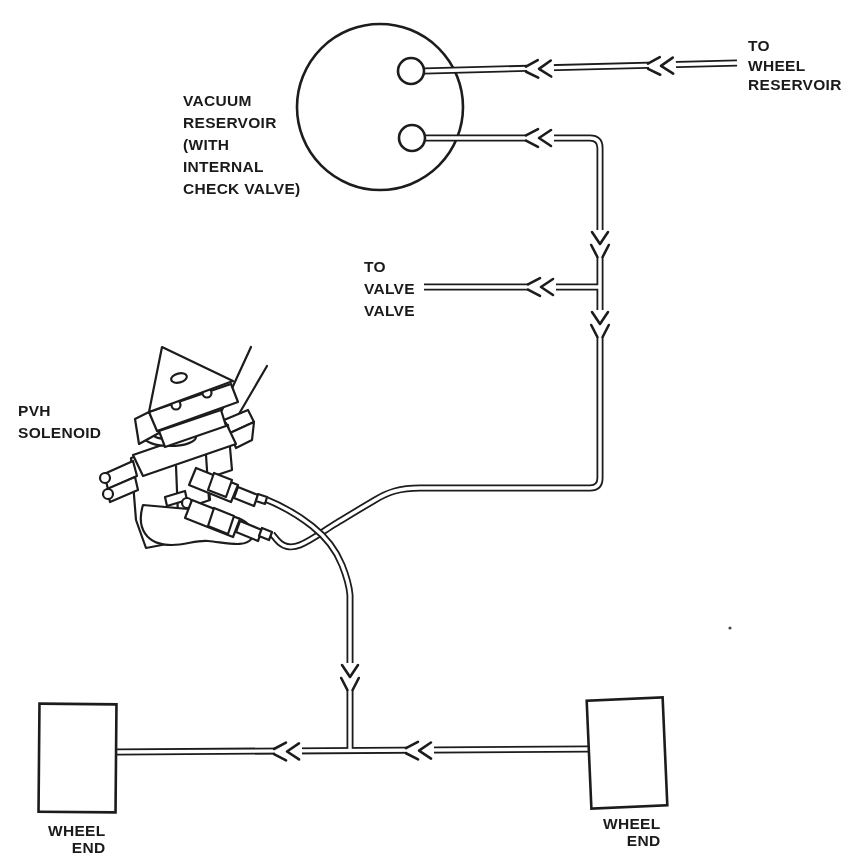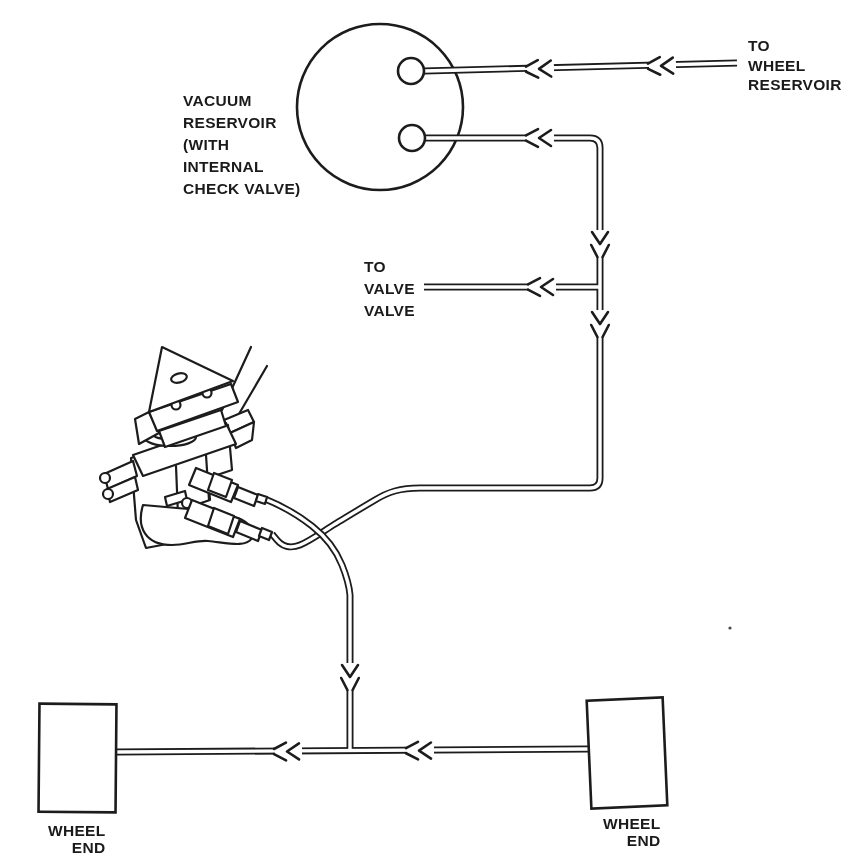--- a/index.html
+++ b/index.html
@@ -157,20 +157,24 @@
     <div>INTERNAL</div>
     <div>CHECK VALVE)</div>
   </div>
 
   <div class="label" style="left:364px; top:256px; line-height:22px">
     <div>TO</div>
     <div>VALVE</div>
     <div>VALVE</div>
   </div>
 
+  <div class="label" style="left:18px; top:400px; line-height:22px">
+    <div>PVH</div>
+    <div>SOLENOID</div>
+  </div>
 
   <div class="label lh17" style="left:48px; top:822px">
     <div>WHEEL</div>
     <div>END</div>
   </div>
 
   <div class="label lh17" style="left:603px; top:815px">
     <div>WHEEL</div>
     <div>END</div>
   </div>

